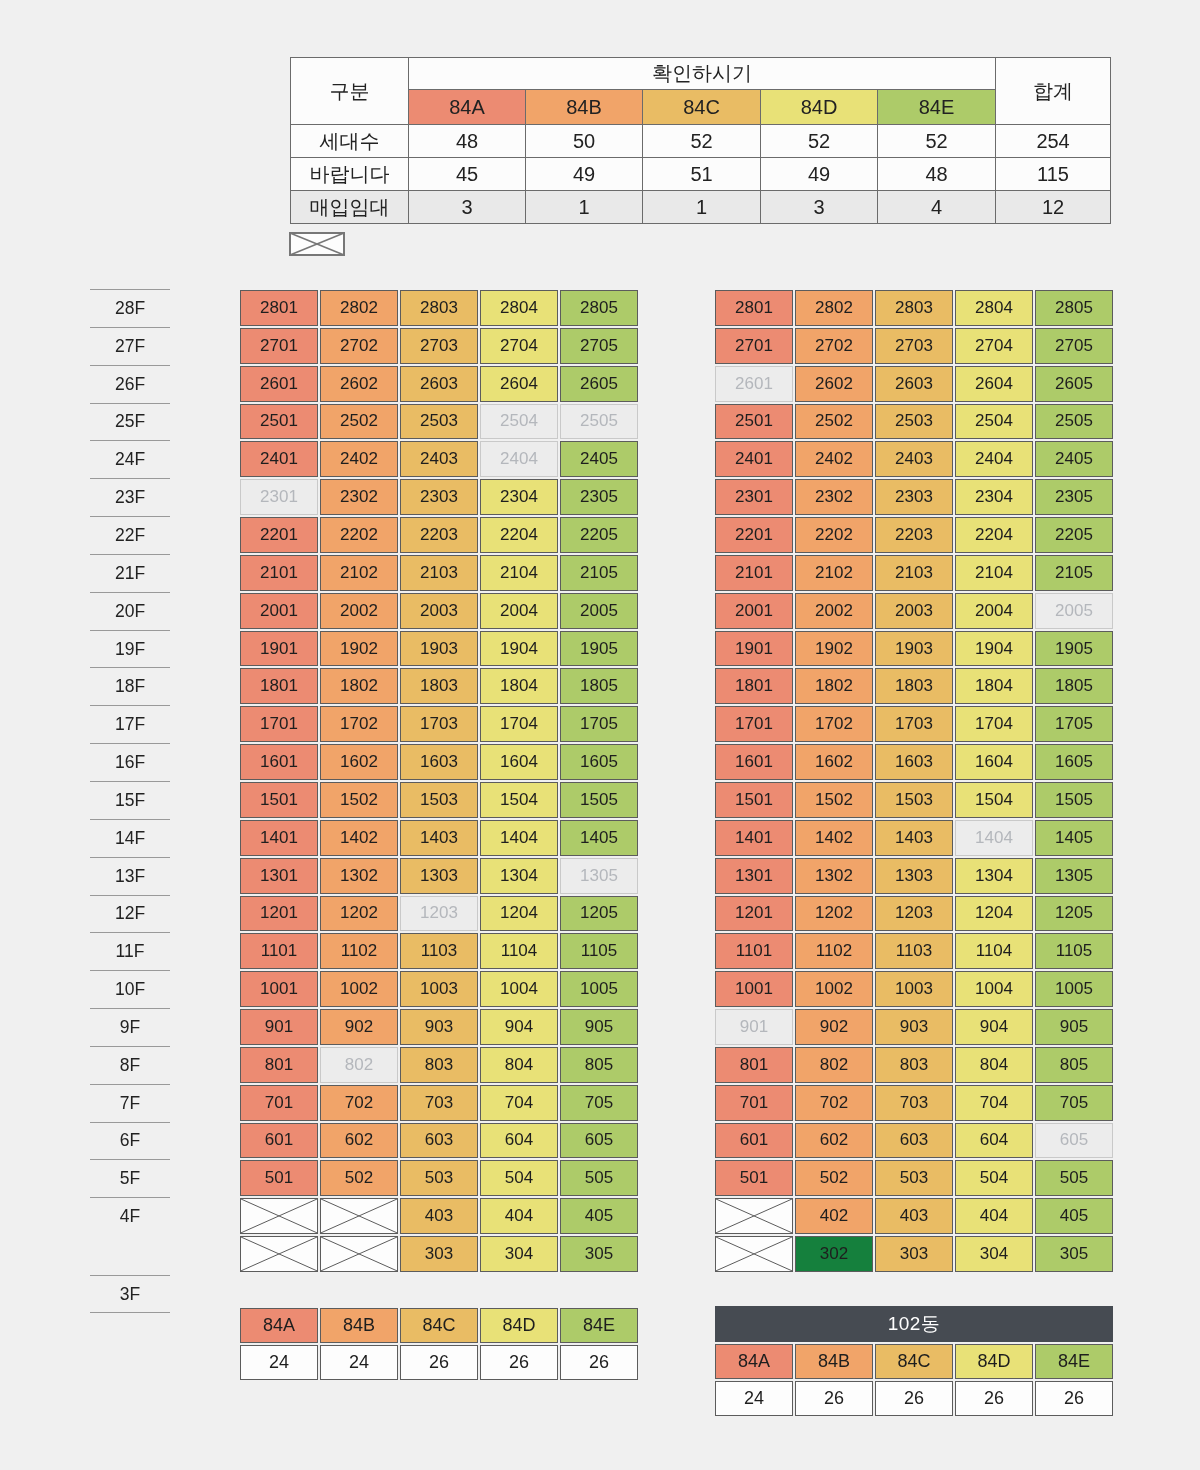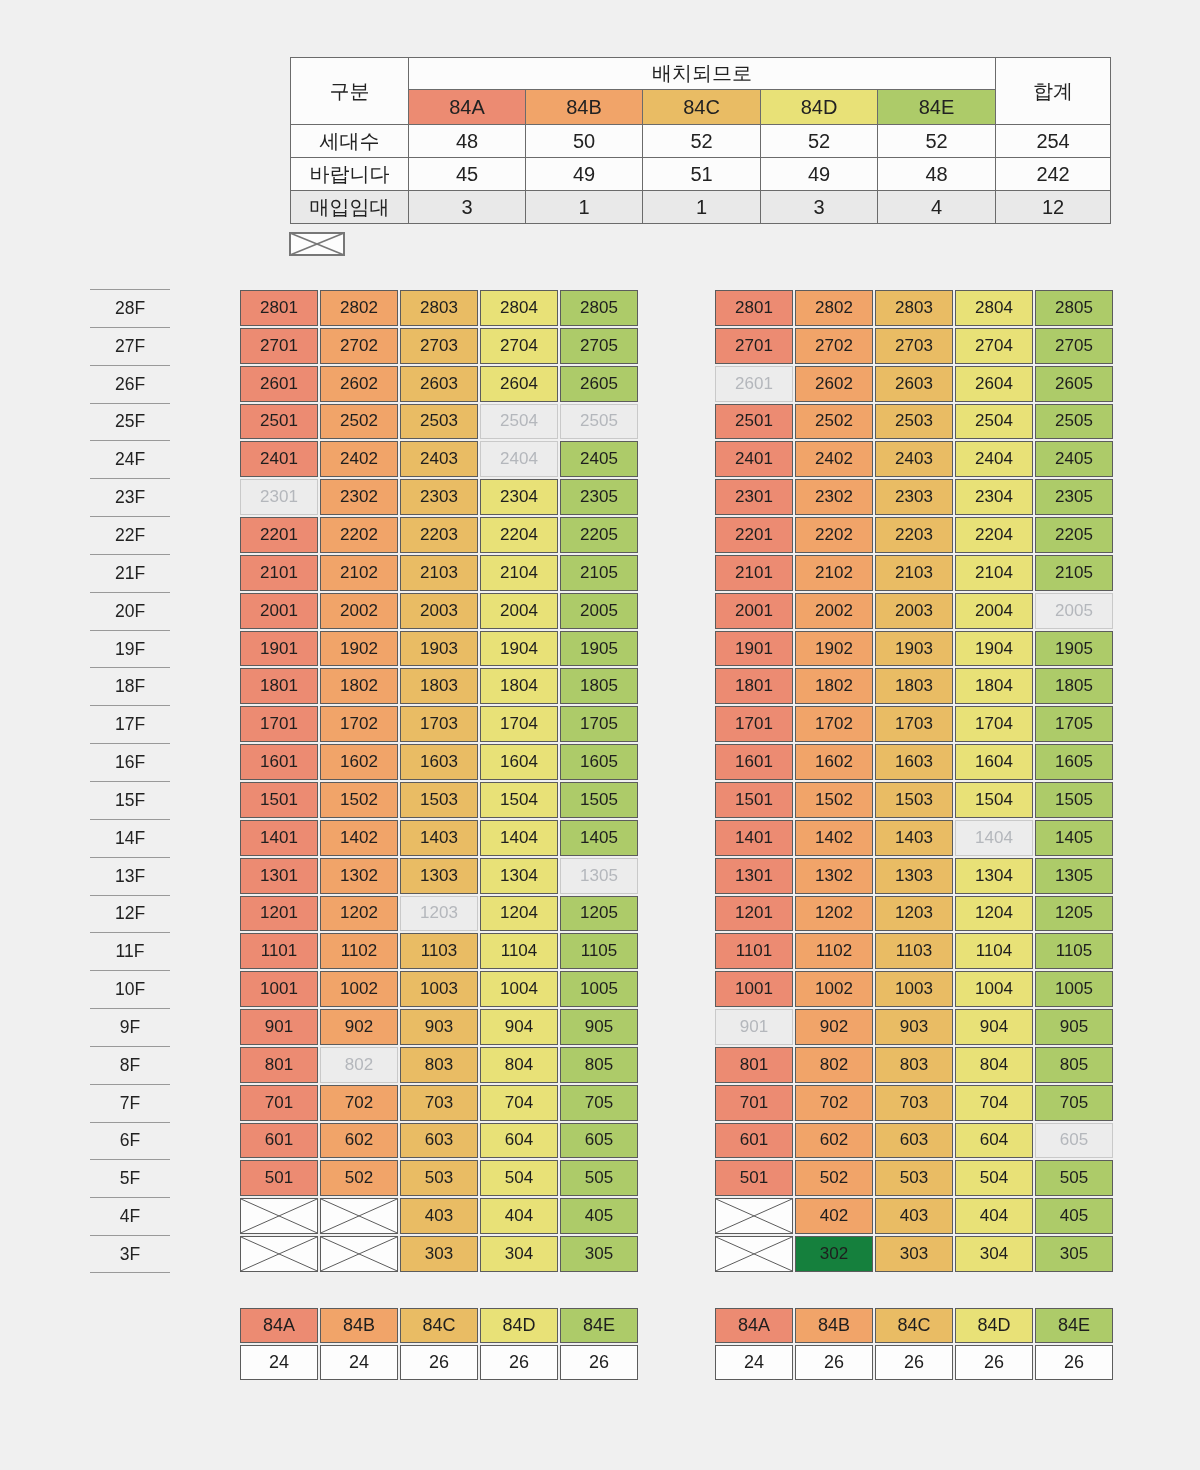--- a/index.html
+++ b/index.html
@@ -28,21 +28,21 @@
   .note-icon rect{fill:#fdfdfd;stroke:#777;stroke-width:2;}
   .note-icon line{stroke:#777;stroke-width:1.5;}
   .note-text{font-size:15px;font-weight:500;color:#151515;letter-spacing:-0.2px;}
   
   .floors{position:absolute;left:90px;top:289px;width:80px;}
   .floor-label{
     height:37.85px;box-sizing:border-box;border-top:1px solid #999;
     display:flex;align-items:center;justify-content:center;
     font-size:17.5px;font-weight:500;color:#222;
   }
-  .floor-label:last-child{border-bottom:1px solid #999;}
+  .floor-label:last-child{border-bottom:1px solid #999;margin-top:40px;}
   
   .grid{
     position:absolute;top:290px;display:grid;
     grid-template-columns:repeat(5,78px);grid-auto-rows:35.85px;gap:2px;
   }
   #grid-0{left:240px;} #grid-1{left:715px;}
   .cell{
     box-sizing:border-box;border:1px solid #5c5c5c;background:#fdfdfd;
     display:flex;align-items:center;justify-content:center;
     font-size:17px;font-weight:500;color:#1e1e1e;position:relative;
@@ -72,21 +72,21 @@
       <col style="width:117px">
       <col style="width:117px">
     <col style="width:118px">
       <col style="width:117px">
       <col style="width:118px">
     <col style="width:115px">
   </colgroup>
   <tbody>
       <tr class="hdr1">
     <th rowspan="2">구분</th>
-    <th colspan="5">배치되므로</th>
+    <th colspan="5">확인하시기</th>
     <th rowspan="2">합계</th>
   </tr>
   <tr class="hdr2">
     <td style="background: rgb(236, 139, 114);">84A</td>
     <td style="background: rgb(241, 164, 105);">84B</td>
     <td style="background: rgb(233, 188, 100);">84C</td>
     <td style="background: rgb(232, 225, 119);">84D</td>
     <td style="background: rgb(173, 203, 105);">84E</td>
   </tr>
   <tr class="data">
@@ -98,21 +98,21 @@
     <td>52</td>
     <td>254</td>
   </tr>
   <tr class="data">
     <td>바랍니다</td>
     <td>45</td>
     <td>49</td>
     <td>51</td>
     <td>49</td>
     <td>48</td>
-    <td>242</td>
+    <td>115</td>
   </tr>
   <tr class="data shaded">
     <td>매입임대</td>
     <td>3</td>
     <td>1</td>
     <td>1</td>
     <td>3</td>
     <td>4</td>
     <td>12</td>
   </tr>
@@ -461,20 +461,21 @@
     </div>
   <div class="count-row">
       <div class="cell">24</div>
       <div class="cell">24</div>
       <div class="cell">26</div>
       <div class="cell">26</div>
       <div class="cell">26</div>
     </div>
 </div>
 <div class="footer" id="footer-1">
+  <div class="bar">102동</div>
   <div class="type-row">
       <div class="cell" style="background: rgb(236, 139, 114);">84A</div>
       <div class="cell" style="background: rgb(241, 164, 105);">84B</div>
       <div class="cell" style="background: rgb(233, 188, 100);">84C</div>
       <div class="cell" style="background: rgb(232, 225, 119);">84D</div>
       <div class="cell" style="background: rgb(173, 203, 105);">84E</div>
     </div>
   <div class="count-row">
       <div class="cell">24</div>
       <div class="cell">26</div>

